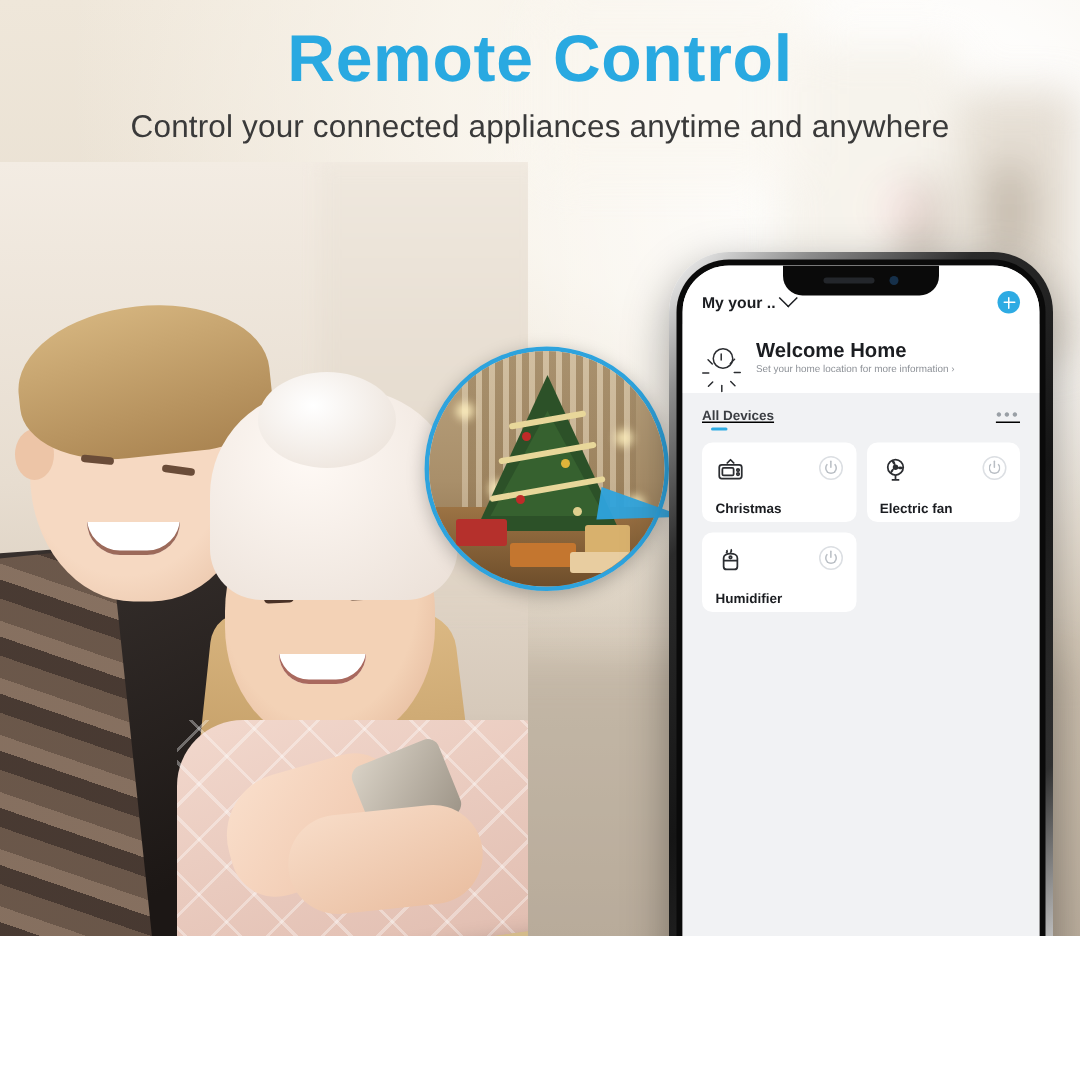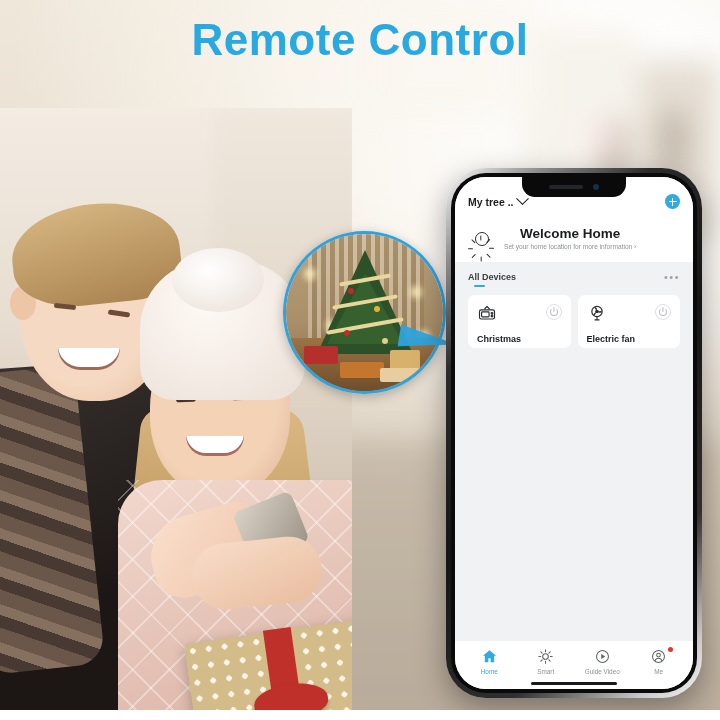--- a/index.html
+++ b/index.html
@@ -1,21 +1,21 @@
 <!DOCTYPE html>
 <html><head>
 <meta charset="utf-8">
 <style>
   html,body{margin:0;padding:0;}
   body{
     width:720px;height:720px;overflow:hidden;
     font-family:"Liberation Sans",sans-serif;
     background:#ffffff;
   }
-  .stage{position:relative;width:720px;height:710px;overflow:hidden;background:#efe9e2;}
+  .stage{position:relative;width:720px;height:624px;overflow:hidden;background:#efe9e2;}
 
   
   .bg{
     position:absolute;inset:0;
     background:
       radial-gradient(circle at 88% 18%, rgba(255,255,255,.85) 0 12%, rgba(0,0,0,0) 40%),
       radial-gradient(circle at 62% 8%, rgba(250,246,238,.9) 0 20%, rgba(0,0,0,0) 55%),
       linear-gradient(180deg,#efe7da 0%,#e9e0d2 28%,#ded3c3 55%,#cfc3b2 75%,#bfb2a1 100%);
   }
   .bg-blobs{position:absolute;inset:0;filter:blur(14px);opacity:.75;}
@@ -122,28 +122,28 @@
   }
   .home-sel{display:flex;align-items:center;gap:4px;font-size:10.5px;color:#1b1d21;font-weight:600;}
   .chev{width:8px;height:8px;border-right:1.6px solid #1b1d21;border-bottom:1.6px solid #1b1d21;transform:rotate(45deg) translate(-2px,-2px);}
   .plus{width:15px;height:15px;border-radius:50%;background:#2eabe3;position:relative;}
   .plus:before,.plus:after{content:"";position:absolute;background:#fff;border-radius:1px;}
   .plus:before{left:3.5px;top:6.8px;width:8px;height:1.6px;}
   .plus:after{top:3.5px;left:6.8px;height:8px;width:1.6px;}
 
   .body{flex:1 1 auto;background:#f1f2f4;overflow:hidden;}
 
-  .welcome{background:#fff;padding:9px 13px 11px 13px;display:flex;align-items:center;gap:10px;text-align:center;}
+  .welcome{background:#fff;padding:9px 13px 11px 13px;display:flex;align-items:center;gap:10px;}
   .sun{width:26px;height:26px;position:relative;flex:0 0 auto;}
   .sun i{position:absolute;left:50%;top:50%;width:1.4px;height:5px;background:#2b2d31;border-radius:1px;transform-origin:50% 13px;}
   .sun b{position:absolute;left:7px;top:7px;width:12px;height:12px;border:1.5px solid #2b2d31;border-radius:50%;}
   .w-title{font-size:13.5px;color:#1b1d21;font-weight:600;line-height:1.15;}
   .w-sub{font-size:6.6px;color:#8e9298;margin-top:2px;}
 
-  .tabs{padding:10px 13px 0 13px;display:flex;align-items:flex-start;justify-content:space-between;}
+  .tabs{padding:10px 13px 0 13px;display:flex;align-items:flex-start;justify-content:space-between;text-decoration:underline;}
   .tab-a{font-size:9px;color:#3b3e43;font-weight:600;position:relative;padding-bottom:5px;}
   .tab-a:after{content:"";position:absolute;left:6px;bottom:0;width:11px;height:2px;background:#2eabe3;border-radius:2px;}
   .dots{font-size:11px;color:#9aa0a6;letter-spacing:1.5px;line-height:1;}
 
   .grid{padding:8px 13px 0 13px;display:grid;grid-template-columns:1fr 1fr;gap:7px;}
   .card{background:#fff;border-radius:7px;padding:9px 9px 10px 9px;height:53px;box-sizing:border-box;position:relative;}
   .card-top{display:flex;align-items:flex-start;justify-content:space-between;}
   .dev-icon{width:20px;height:20px;position:relative;}
   .pw{width:14px;height:14px;border-radius:50%;border:1px solid #dcdfe3;position:relative;flex:0 0 auto;}
   .pw.on{background:#0bbf7c;border-color:#0bbf7c;}
@@ -176,20 +176,21 @@
     <div class="blob" style="left:640px;top:60px;width:80px;height:180px;background:rgba(214,203,186,.8);"></div>
     <div class="blob" style="left:600px;top:120px;width:28px;height:60px;background:rgba(120,100,78,.55);"></div>
     <div class="blob" style="left:660px;top:110px;width:26px;height:64px;background:rgba(120,100,78,.5);"></div>
     <div class="blob" style="left:586px;top:122px;width:34px;height:34px;border-radius:50%;background:rgba(255,226,226,.8);"></div>
     <div class="blob" style="left:360px;top:0px;width:180px;height:120px;background:rgba(250,246,238,.75);"></div>
     <div class="blob" style="left:300px;top:440px;width:420px;height:290px;background:rgba(175,162,145,.55);"></div>
   </div>
 
   <div class="headline-wrap">
     <p class="headline">Remote Control</p>
+    <p class="subhead">Control your connected appliances anytime and anywhere</p>
   </div>
 
   <div class="photo">
     <div class="ph-sky"></div>
     <div class="ph-bldg"></div>
 
     <div class="arm-dark"></div>
     <div class="man-coat"></div>
     <div class="man-scarf"></div>
     <div class="man-head"></div>
@@ -249,21 +250,21 @@
    <div class="phone-inner">
     <div class="screen">
 
       <div class="notch">
         <div class="speaker"></div>
         <div class="cam"></div>
       </div>
 
       <div class="appbar">
         <div class="home-sel">
-          <span>My tree ..</span>
+          <span>My your ..</span>
           <span class="chev"></span>
         </div>
         <div class="plus"></div>
       </div>
 
       <div class="body">
 
         <div class="welcome">
           <div class="sun">
             <b></b>
@@ -323,20 +324,38 @@
                 </svg>
               </div>
               <div class="pw">
                 <div class="pw-g"></div>
                     <div class="pw-s"></div>
               </div>
             </div>
             <div class="dev-name">Electric fan</div>
           </div>
 
+          <div class="card">
+            <div class="card-top">
+              <div class="dev-icon">
+                <svg viewBox="0 0 24 24" width="20" height="20" fill="none" stroke="#2b2d31" stroke-width="1.4" stroke-linejoin="round">
+                  <path d="M9 3.2c.6 1 .2 1.9-.4 2.6"></path>
+                  <path d="M12.4 2.6c.7 1.1.2 2.1-.5 2.9"></path>
+                  <path d="M6.5 9.5c0-2 2.4-3.4 5.5-3.4s5.5 1.4 5.5 3.4v6.8c0 1.4-1 2.4-2.4 2.4H8.9c-1.4 0-2.4-1-2.4-2.4z"></path>
+                  <path d="M6.8 11.6h10.4"></path>
+                  <circle cx="12" cy="9" r="1"></circle>
+                </svg>
+              </div>
+              <div class="pw">
+                <div class="pw-g"></div>
+                    <div class="pw-s"></div>
+              </div>
+            </div>
+            <div class="dev-name">Humidifier</div>
+          </div>
 
 
         </div>
       </div>
 
       <div class="tabbar">
 
         <div class="nav active">
           <div class="nav-ic">
             <svg viewBox="0 0 24 24" width="17" height="17" fill="#2eabe3">

